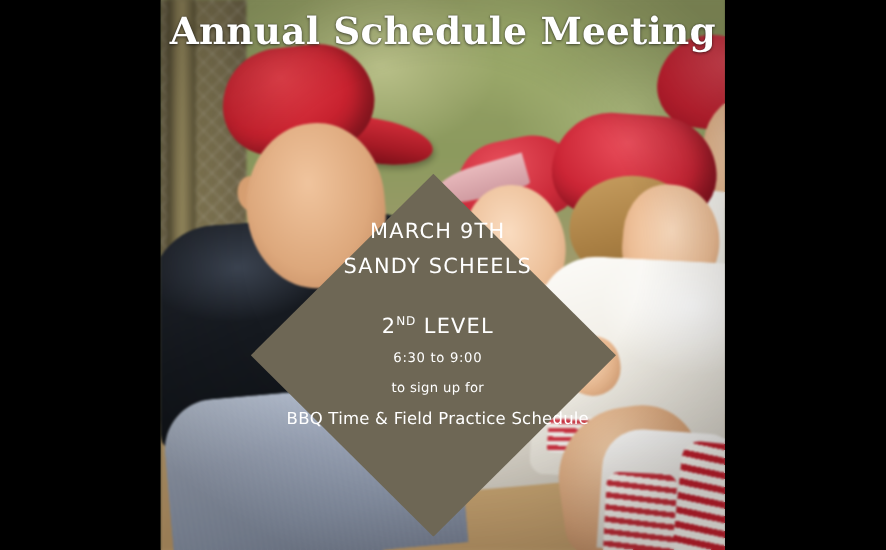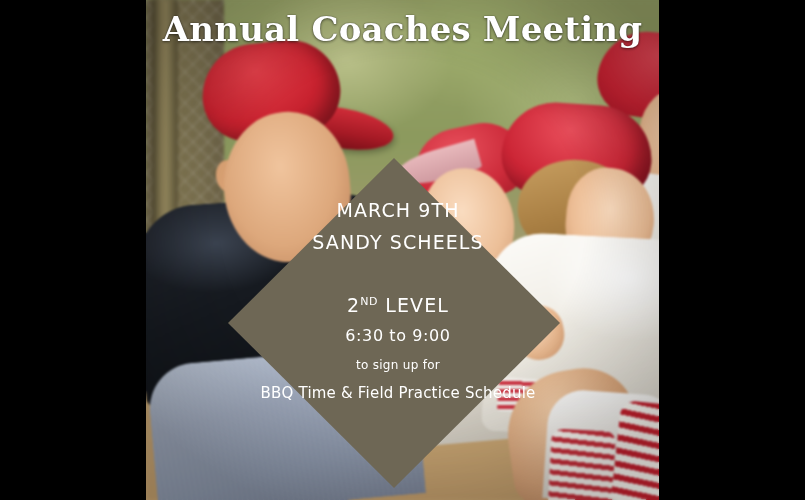--- a/index.html
+++ b/index.html
@@ -391,24 +391,24 @@
     color: #ffffff;
     font-family: "DejaVu Sans", sans-serif;
     pointer-events: none;
   }
   .dline {
     text-align: center;
     white-space: nowrap;
     line-height: 1;
   }
   .l1 { font-size: 19px; letter-spacing: 1.1px; margin-bottom: 13px; }
-  .l2 { font-size: 19px; letter-spacing: 1.1px; margin-bottom: 23px; }
+  .l2 { font-size: 19px; letter-spacing: 1.1px; margin-bottom: 13px; }
   .l3 { font-size: 19px; letter-spacing: 1.1px; margin-bottom: 13px; margin-top: 21px; }
   .l3 sup { font-size: 11px; letter-spacing: .6px; vertical-align: super; }
-  .l4 { font-size: 16px; letter-spacing: .6px; margin-bottom: 15px; }
+  .l4 { font-size: 12px; letter-spacing: .6px; margin-bottom: 15px; }
   .l5 { font-size: 15px; letter-spacing: .3px; margin-bottom: 15px; }
   .l6 { font-size: 12px; letter-spacing: .3px; margin-bottom: 15px; }
   .l7 { font-size: 15px; letter-spacing: .2px; }
 </style>
 </head>
 <body>
 
 <div id="poster-root">
 
   <div id="photo">
@@ -448,21 +448,21 @@
     <div class="pants-white"></div>
     <div class="sock2"></div>
     <div class="sock"></div>
 
     <div class="photo-soften"></div>
     <div class="photo-vignette"></div>
   </div>
 
   <div id="diamond"></div>
 
-  <div id="title">Annual Coaches Meeting</div>
+  <div id="title">Annual Schedule Meeting</div>
 
   <div id="diamond-text">
     <div class="dline l1">MARCH 9TH</div>
     <div class="dline l2">SANDY SCHEELS</div>
     <div class="dline l3"><span>2</span><sup>ND</sup><span> LEVEL</span></div>
     <div class="dline l4">6:30 to 9:00</div>
     <div class="dline l6">to sign up for</div>
     <div class="dline l7">BBQ Time &amp; Field Practice Schedule</div>
   </div>
 

